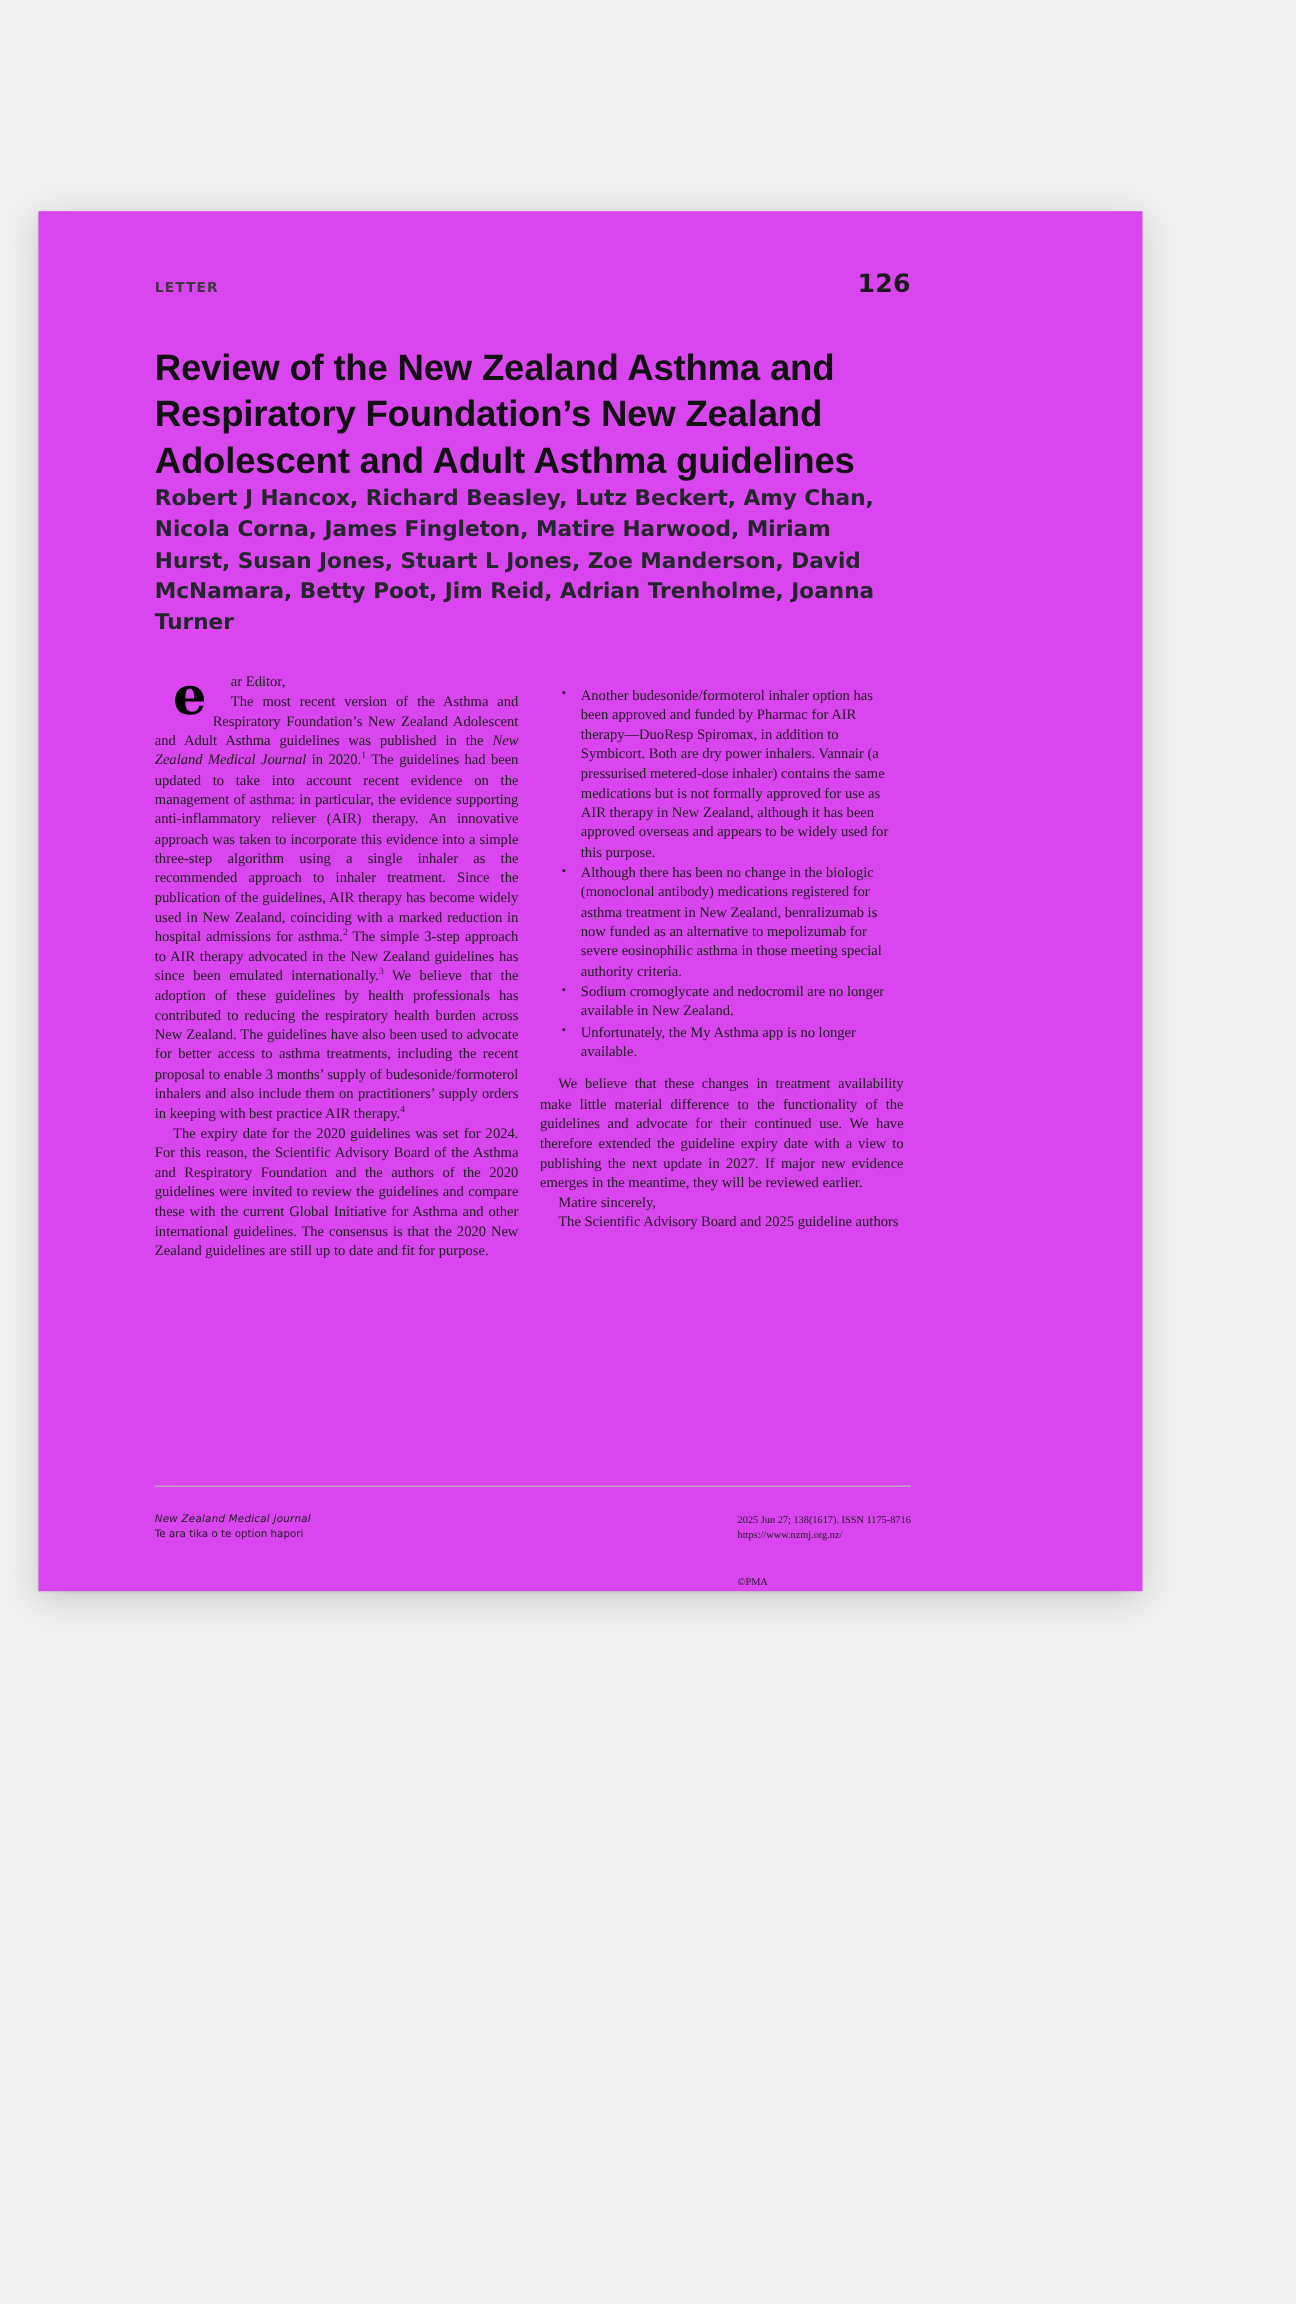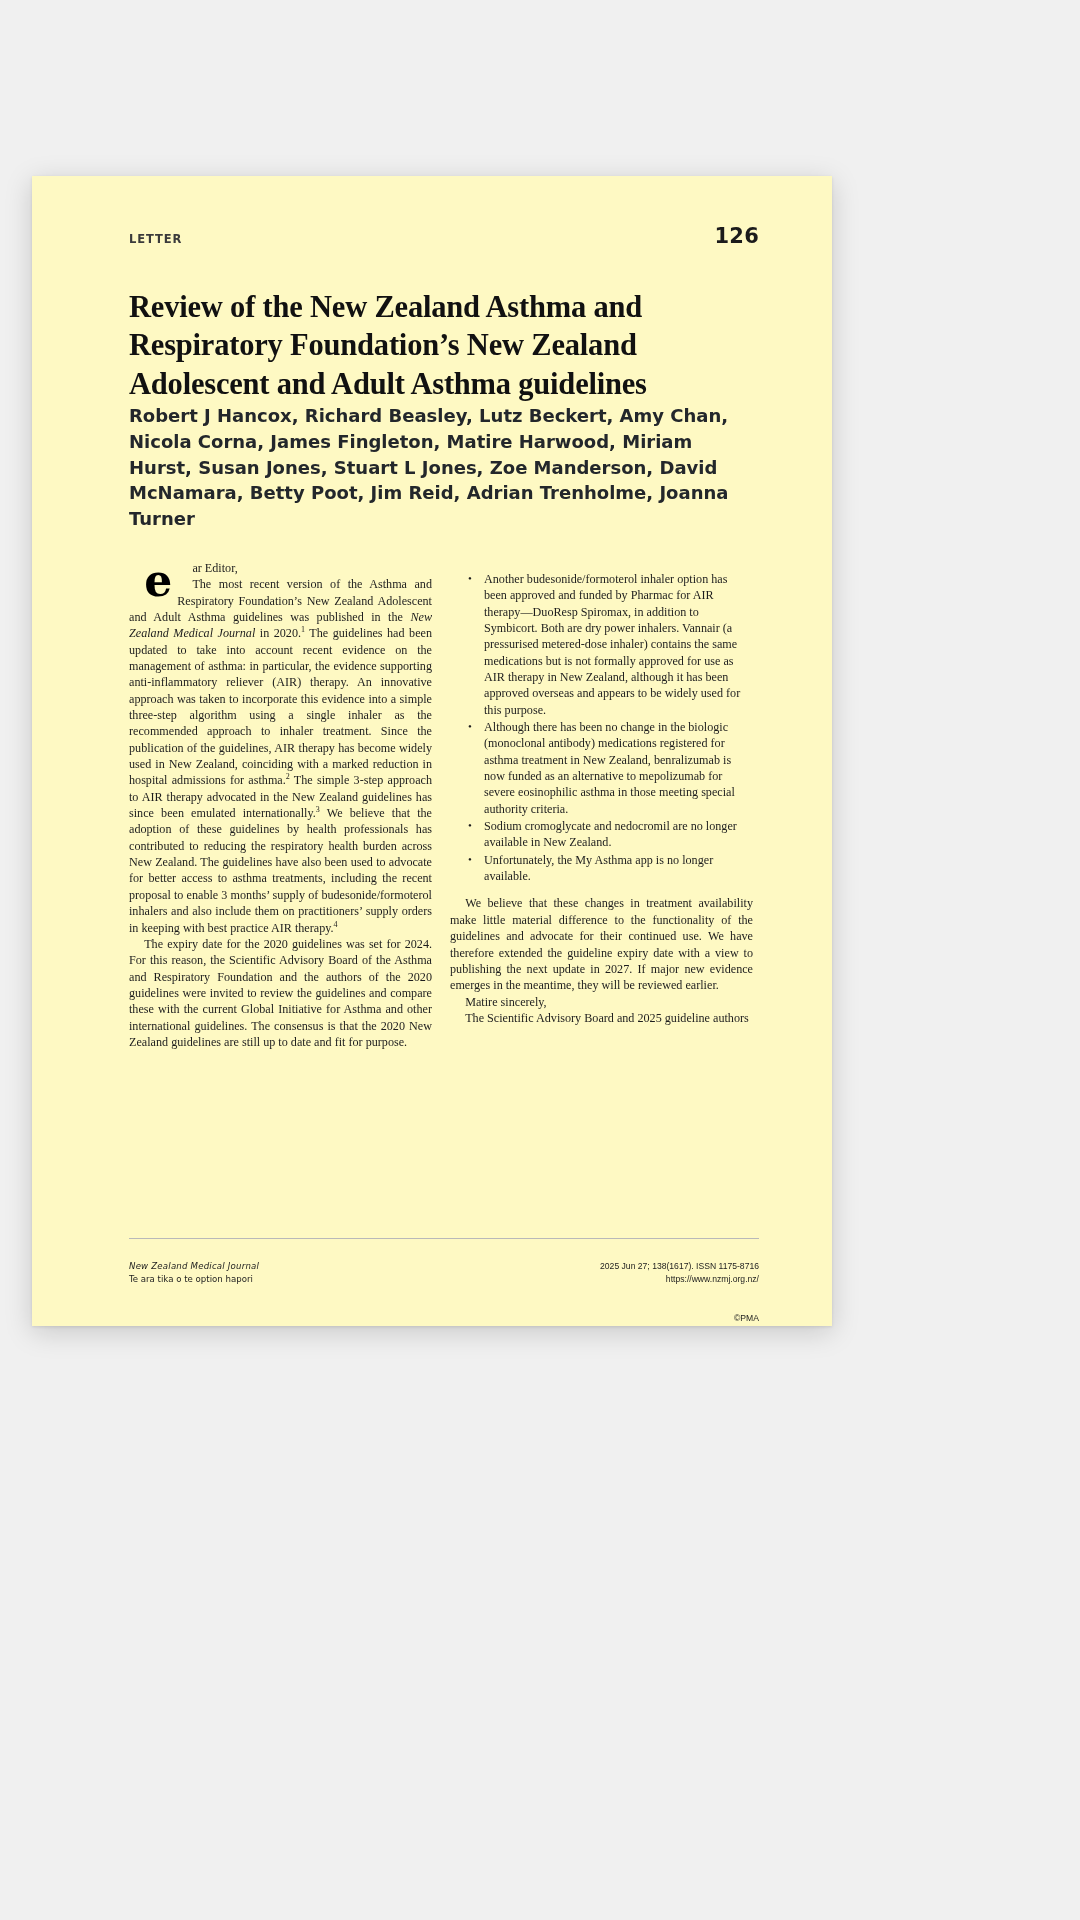--- a/index.html
+++ b/index.html
@@ -19,23 +19,23 @@
     position: absolute;
     left: 0;
     top: 0;
     width: 1080px;
     height: 1920px;
   }
   .page {
     position: absolute;
     left: 32px;
     top: 176px;
-    width: 800px;
+    width: 920px;
     height: 1150px;
-    background: #fef9c3;
+    background: #d946ef;
     box-shadow: 0 6px 26px rgba(0,0,0,0.17), 0 1px 3px rgba(0,0,0,0.10);
   }
 
   .page-inner {
     position: absolute;
     left: 97px;
     top: 48px;
     width: 630px;
     height: 1060px;
   }
@@ -58,21 +58,21 @@
     font-family: "DejaVu Sans", sans-serif;
     font-size: 21px;
     font-weight: 700;
     color: #1b1b1b;
     letter-spacing: 0.2px;
   }
 
   
   .doc-title {
     margin: 44px 0 0 0;
-    font-family: Liberation Serif, serif;
+    font-family: Liberation Sans, sans-serif;
     font-weight: 700;
     font-size: 30.5px;
     line-height: 1.26;
     color: #111111;
     letter-spacing: -0.2px;
     max-width: 610px;
   }
 
   .authors {
     font-family: "DejaVu Sans", sans-serif;
@@ -166,25 +166,25 @@
     font-family: "DejaVu Sans", sans-serif;
     font-size: 8.6px;
     line-height: 1.5;
     color: #1d1d1d;
   }
   .footer-journal {
     font-style: italic;
     letter-spacing: 0.2px;
   }
   .footer-right {
-    font-family: Liberation Sans, sans-serif;
+    font-family: Liberation Serif, serif;
     font-size: 8.6px;
     line-height: 1.5;
     color: #1d1d1d;
-    text-align: right;
+    text-align: left;
   }
   .footer-right .line2 {
     display: flex;
     gap: 26px;
     flex-direction: column;
   }
 </style>
 </head>
 <body>
 

